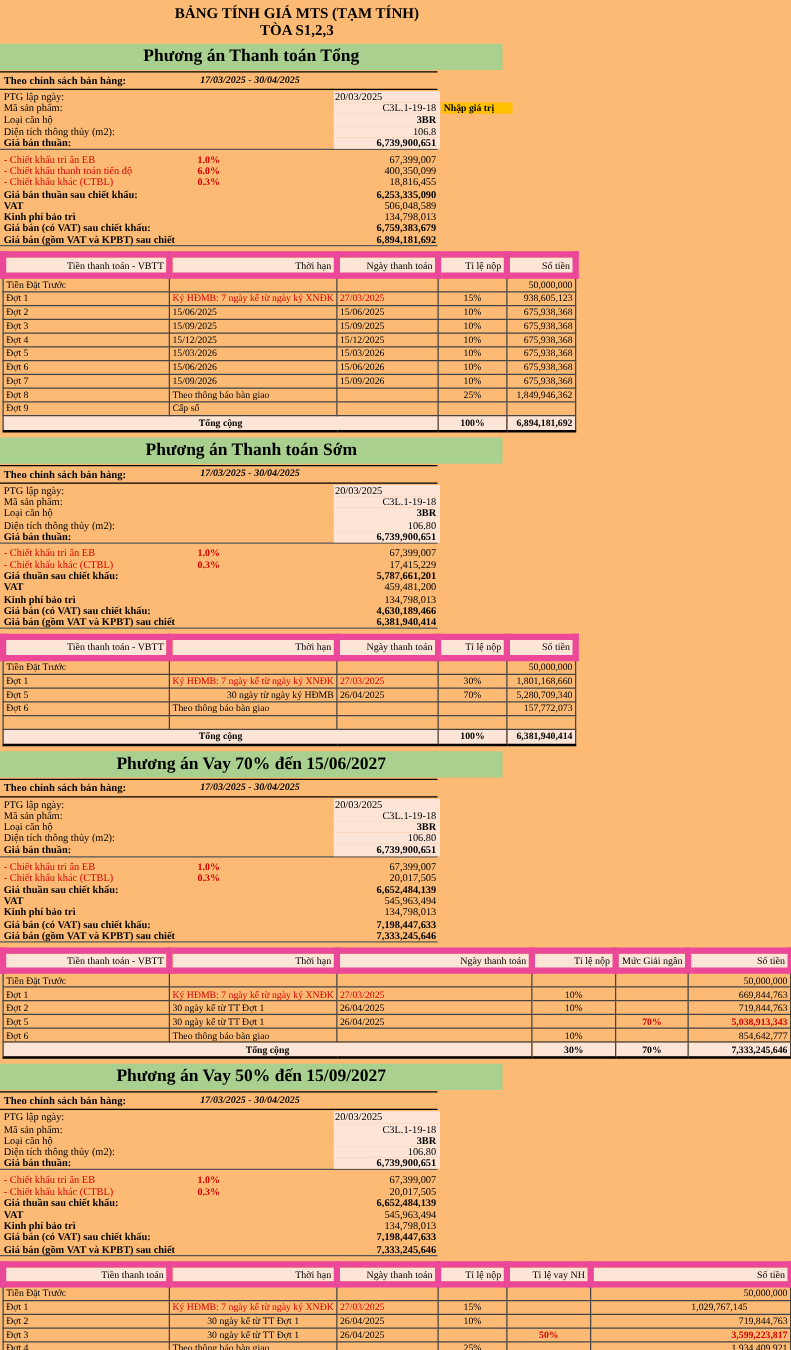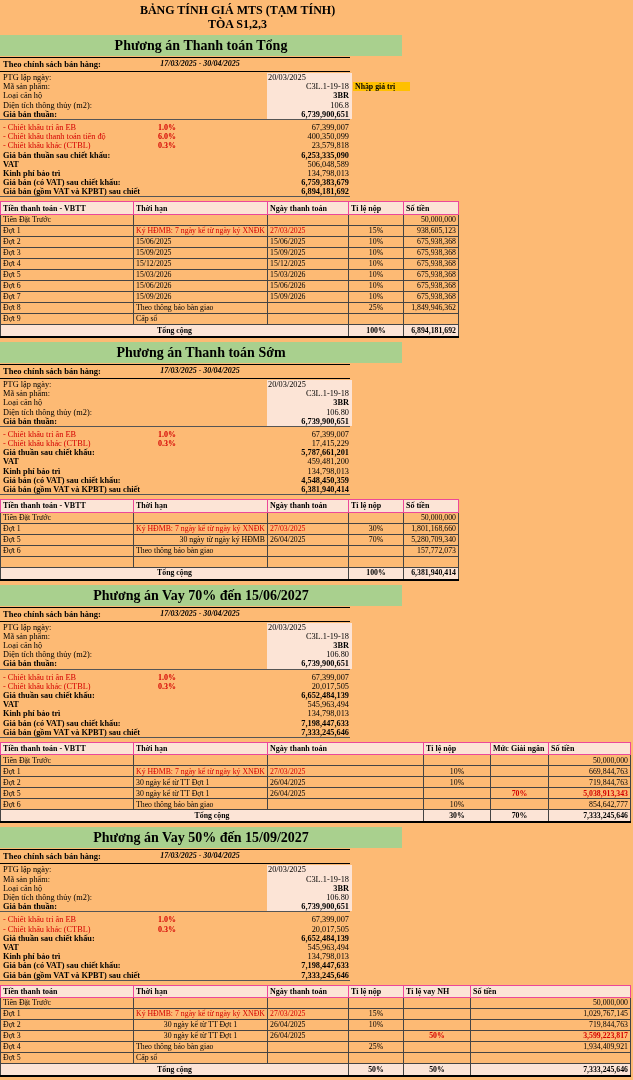--- a/index.html
+++ b/index.html
@@ -24,22 +24,22 @@
   .irow.redrow .lab{color:var(--red);}
   .irow .pct{position:absolute;left:158px;width:72px;text-align:left;z-index:1;
              color:var(--red);font-weight:bold;font-size:8px;}
   .irow .val{position:absolute;left:178px;width:171px;text-align:right;padding-right:2px;z-index:1;}
   .irow.boldv .val{font-weight:bold;}
   .irow.vleft .val{left:268px;width:80px;text-align:left;padding-right:0;}
   .shadebar{position:absolute;left:267px;top:0;width:85px;height:100%;background:var(--peach);z-index:0;}
   .input-cell{position:absolute;left:353px;top:0;width:55px;height:100%;background:var(--orange);
               font-size:7.8px;font-weight:bold;line-height:9.2px;padding-left:2px;z-index:1;cursor:pointer;}
   table.pay{border-collapse:collapse;table-layout:fixed;margin-top:4px;border:1.5px solid #000;}
-  table.pay th{background:var(--peach);font-weight:bold;font-size:8px;height:11.5px;
-               border:1px solid #ec4899;padding:0 2px;text-align:left;overflow:hidden;white-space:nowrap;}
+  table.pay th{background:var(--peach);font-weight:normal;font-size:8px;height:11.5px;
+               border:5px solid #ec4899;padding:0 2px;text-align:right;overflow:hidden;white-space:nowrap;}
   table.pay td{font-size:7.8px;height:10px;line-height:9.5px;border:1px solid #444;
                padding:0 2px;overflow:hidden;white-space:nowrap;}
   table.pay tr.total td{background:var(--peach);font-weight:bold;border-top:1.5px solid #000;
                border-bottom:2.5px solid #000;height:11px;}
   .redtxt{color:var(--red);}
   .boldtxt{font-weight:bold;}
 </style>
 </head>
 <body>
 
@@ -88,21 +88,21 @@
             <span class="val">67,399,007</span>
           </div>
           <div class="irow redrow">
             <span class="lab">- Chiết khấu thanh toán tiến độ</span>
             <span class="pct">6.0%</span>
             <span class="val">400,350,099</span>
           </div>
           <div class="irow redrow">
             <span class="lab">- Chiết khấu khác (CTBL)</span>
             <span class="pct">0.3%</span>
-            <span class="val">23,579,818</span>
+            <span class="val">18,816,455</span>
           </div>
           <div class="irow boldl boldv">
             <span class="lab">Giá bán thuần sau chiết khấu:</span>
             <span class="val">6,253,335,090</span>
           </div>
           <div class="irow boldl">
             <span class="lab">VAT</span>
             <span class="val">506,048,589</span>
           </div>
           <div class="irow boldl">
@@ -263,21 +263,21 @@
           <div class="irow boldl">
             <span class="lab">VAT</span>
             <span class="val">459,481,200</span>
           </div>
           <div class="irow boldl">
             <span class="lab">Kinh phí bảo trì</span>
             <span class="val">134,798,013</span>
           </div>
           <div class="irow boldl boldv">
             <span class="lab">Giá bán (có VAT) sau chiết khấu:</span>
-            <span class="val">4,548,450,359</span>
+            <span class="val">4,630,189,466</span>
           </div>
           <div class="irow bb boldl boldv">
             <span class="lab">Giá bán (gồm VAT và KPBT) sau chiết</span>
             <span class="val">6,381,940,414</span>
           </div>
         </div>
         <table class="pay" style="width: 458px;">
           <colgroup>
             <col style="width: 133px;">
             <col style="width: 134px;">
@@ -560,21 +560,21 @@
               <td style="text-align: center;"></td>
               <td style="text-align: center;"></td>
               <td style="text-align: right;">50,000,000</td>
             </tr>
             <tr>
               <td style="text-align: left;">Đợt 1</td>
               <td class="redtxt" style="text-align: left;">Ký HĐMB: 7 ngày kể từ ngày ký XNĐK</td>
               <td class="redtxt" style="text-align: left;">27/03/2025</td>
               <td style="text-align: center;">15%</td>
               <td style="text-align: center;"></td>
-              <td style="text-align: right; padding-left: 48px;">1,029,767,145</td>
+              <td style="text-align: center; padding-left: 48px;">1,029,767,145</td>
             </tr>
             <tr>
               <td style="text-align: left;">Đợt 2</td>
               <td style="text-align: center;">30 ngày kể từ TT Đợt 1</td>
               <td style="text-align: left;">26/04/2025</td>
               <td style="text-align: center;">10%</td>
               <td style="text-align: center;"></td>
               <td style="text-align: right;">719,844,763</td>
             </tr>
             <tr>

